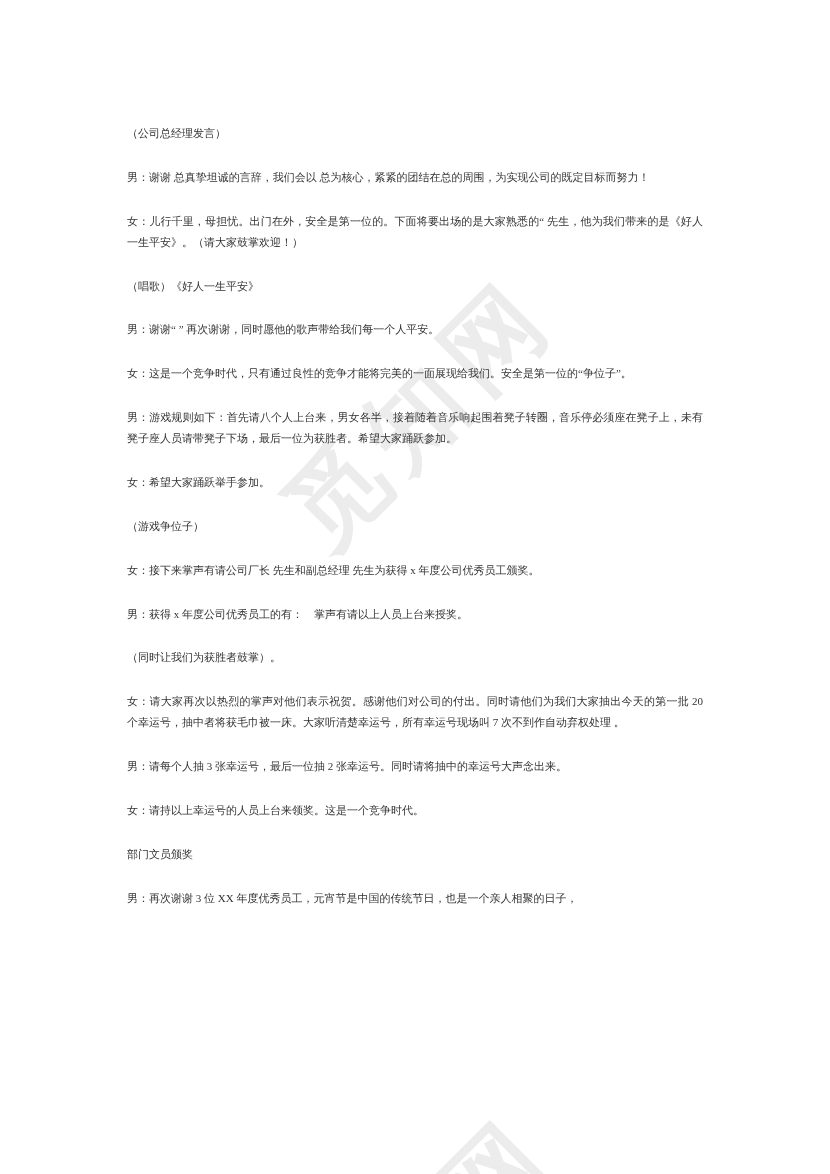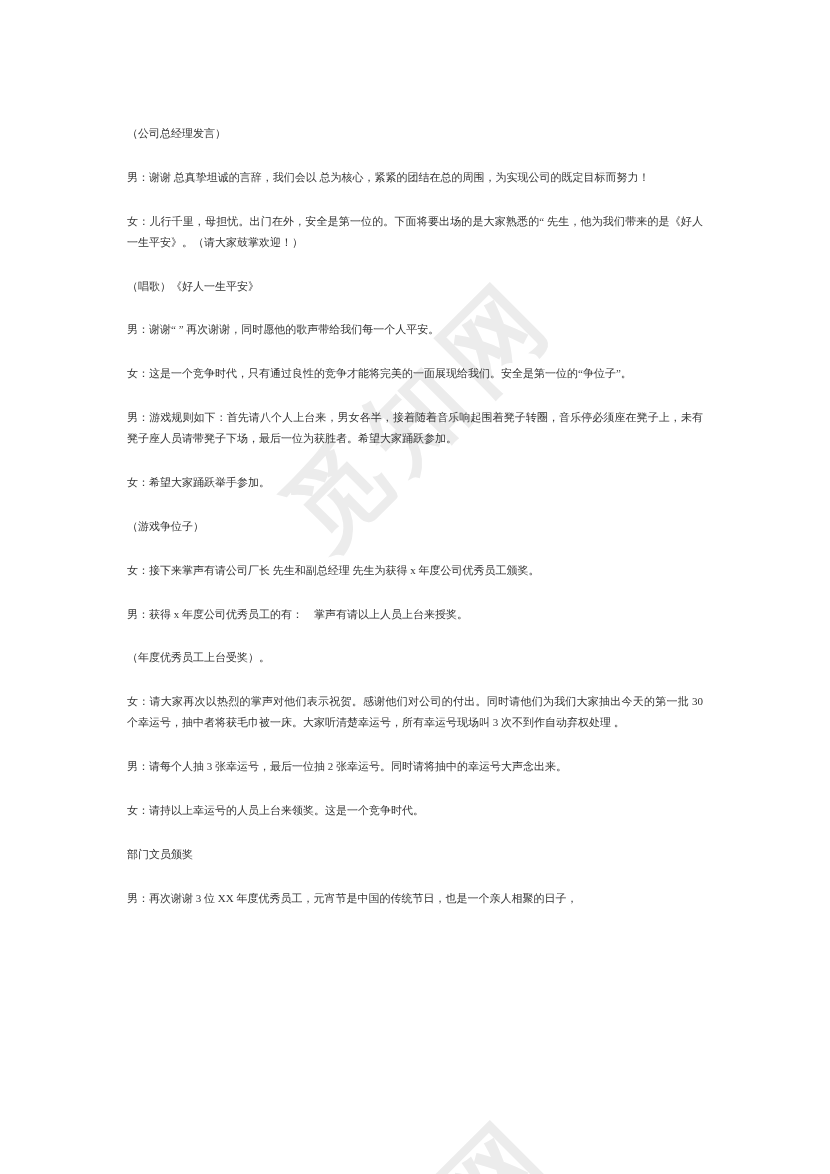--- a/index.html
+++ b/index.html
@@ -56,19 +56,19 @@
   <p>男：谢谢 总真挚坦诚的言辞，我们会以 总为核心，紧紧的团结在总的周围，为实现公司的既定目标而努力！</p>
   <p>女：儿行千里，母担忧。出门在外，安全是第一位的。下面将要出场的是大家熟悉的“ 先生，他为我们带来的是《好人一生平安》。（请大家鼓掌欢迎！）</p>
   <p>（唱歌）《好人一生平安》</p>
   <p>男：谢谢“ ” 再次谢谢，同时愿他的歌声带给我们每一个人平安。</p>
   <p>女：这是一个竞争时代，只有通过良性的竞争才能将完美的一面展现给我们。安全是第一位的“争位子”。</p>
   <p>男：游戏规则如下：首先请八个人上台来，男女各半，接着随着音乐响起围着凳子转圈，音乐停必须座在凳子上，未有凳子座人员请带凳子下场，最后一位为获胜者。希望大家踊跃参加。</p>
   <p>女：希望大家踊跃举手参加。</p>
   <p>（游戏争位子）</p>
   <p>女：接下来掌声有请公司厂长 先生和副总经理 先生为获得 x 年度公司优秀员工颁奖。</p>
   <p>男：获得 x 年度公司优秀员工的有：　掌声有请以上人员上台来授奖。</p>
-  <p>（年度优秀员工上台受奖）。</p>
-  <p>女：请大家再次以热烈的掌声对他们表示祝贺。感谢他们对公司的付出。同时请他们为我们大家抽出今天的第一批 30 个幸运号，抽中者将获毛巾被一床。大家听清楚幸运号，所有幸运号现场叫 3 次不到作自动弃权处理 。</p>
+  <p>（同时让我们为获胜者鼓掌）。</p>
+  <p>女：请大家再次以热烈的掌声对他们表示祝贺。感谢他们对公司的付出。同时请他们为我们大家抽出今天的第一批 20 个幸运号，抽中者将获毛巾被一床。大家听清楚幸运号，所有幸运号现场叫 7 次不到作自动弃权处理 。</p>
   <p>男：请每个人抽 3 张幸运号，最后一位抽 2 张幸运号。同时请将抽中的幸运号大声念出来。</p>
   <p>女：请持以上幸运号的人员上台来领奖。这是一个竞争时代。</p>
   <p>部门文员颁奖</p>
   <p>男：再次谢谢 3 位 XX 年度优秀员工，元宵节是中国的传统节日，也是一个亲人相聚的日子，</p>
 </div>
 
 </body></html>

